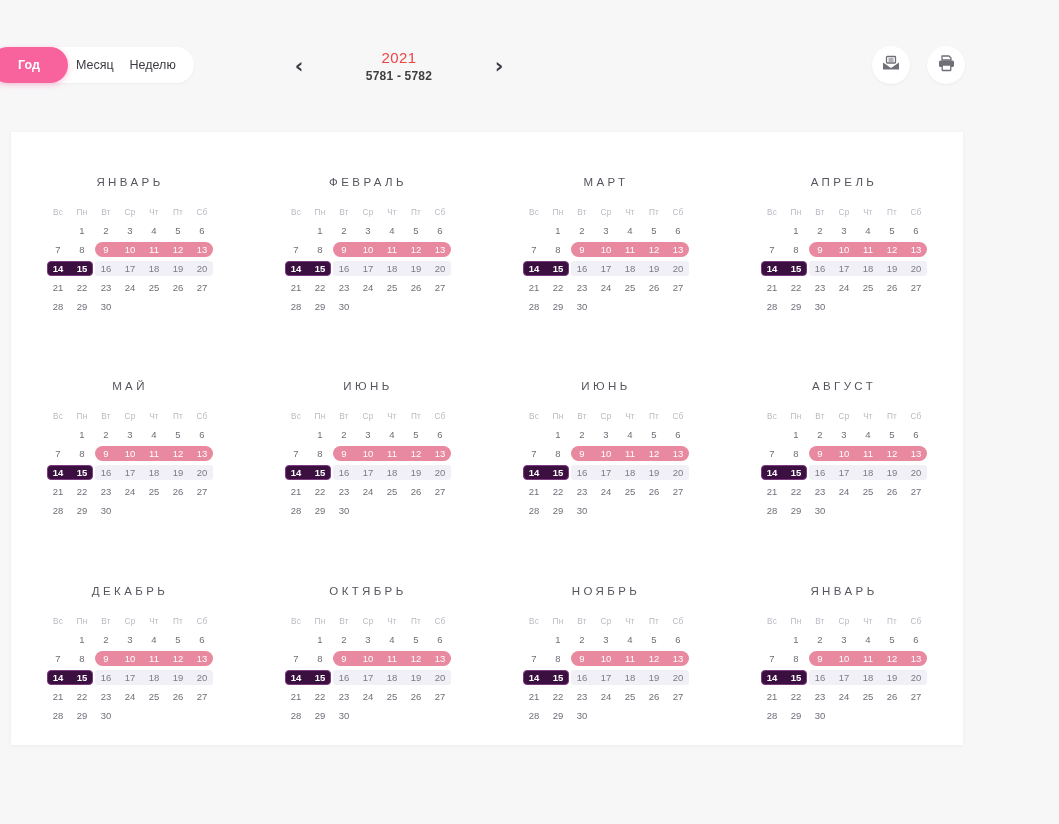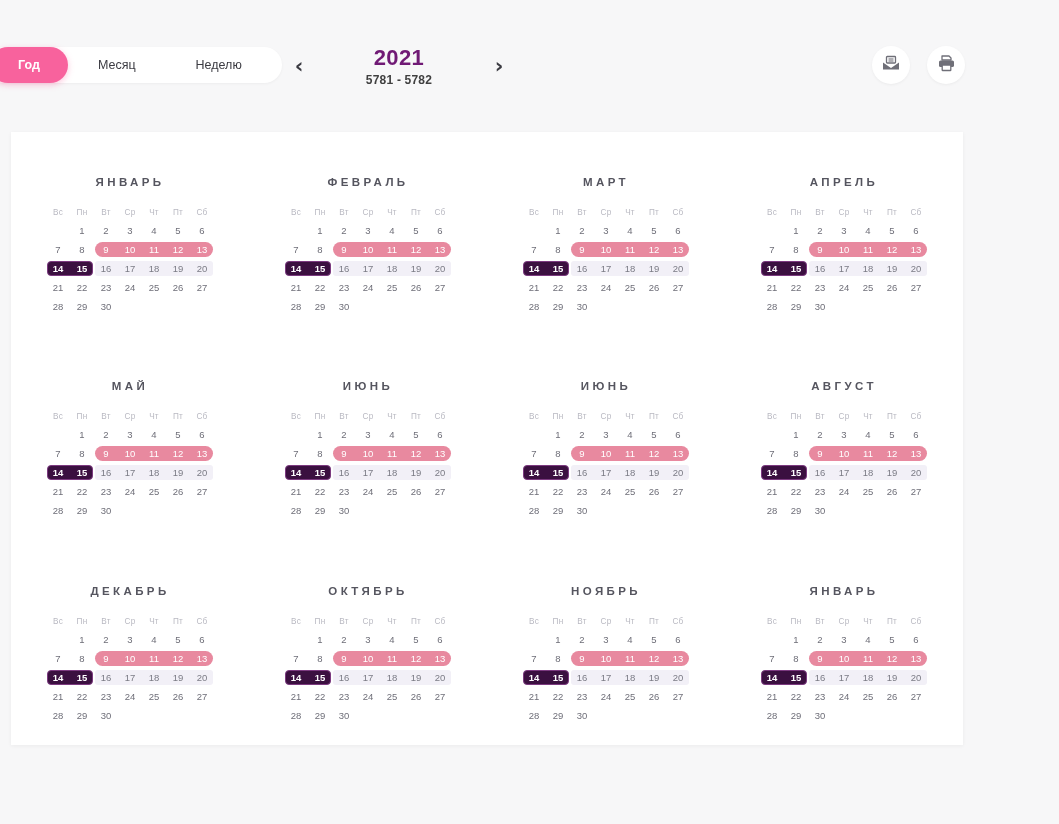--- a/index.html
+++ b/index.html
@@ -22,21 +22,21 @@
     height:36px;
     background:#ffffff;
     border-radius:18px;
     display:flex;align-items:center;
     padding:0 10px 0 14px;
     box-shadow:0 1px 3px rgba(0,0,0,0.045);
   }
   .seg-btn{
     font-size:12.5px;
     color:#3b3b42;
-    padding:0 30px;
+    padding:0 8px;
     height:36px;
     line-height:36px;
     border-radius:18px;
     white-space:nowrap;
     cursor:pointer;
     font-weight:400;
   }
   .seg-btn.active{
     background:#f8629d;
     color:#ffffff;
@@ -51,21 +51,21 @@
     width:222px;height:48px;
     display:flex;align-items:center;justify-content:space-between;
   }
   .chev{
     font-size:21px;color:#3b3b42;font-weight:700;
     cursor:pointer;width:22px;text-align:center;
     line-height:1;
     font-family:"DejaVu Sans",sans-serif;
   }
   .nav-center{text-align:center;flex:1;}
-  .nav-year{font-size:22px;font-weight:700;color:#701a75;letter-spacing:.4px;line-height:1.15;}
+  .nav-year{font-size:15px;font-weight:400;color:#ef4444;letter-spacing:.4px;line-height:1.15;}
   .nav-sub{font-size:12px;font-weight:700;color:#404040;letter-spacing:.2px;margin-top:2px;}
 
   .banner{
     position:absolute;left:561px;top:41px;
     width:273px;height:49px;
     border:1px solid #f3c7d3;
     border-radius:7px;
     background:#ffffff;
     display:flex;align-items:center;
     padding:0 12px;
@@ -106,21 +106,21 @@
   }
   .month{
     position:relative;
     padding-top:44px;
     display:flex;flex-direction:column;align-items:center;
   }
   .month-title{
     font-size:11.5px;
     letter-spacing:3.4px;
     color:#55555f;
-    font-weight:700;
+    font-weight:400;
     margin-bottom:16px;
     text-align:center;
   }
   .grid{
     position:relative;
     width:168px;
   }
   .band{
     position:absolute;
     height:15px;

